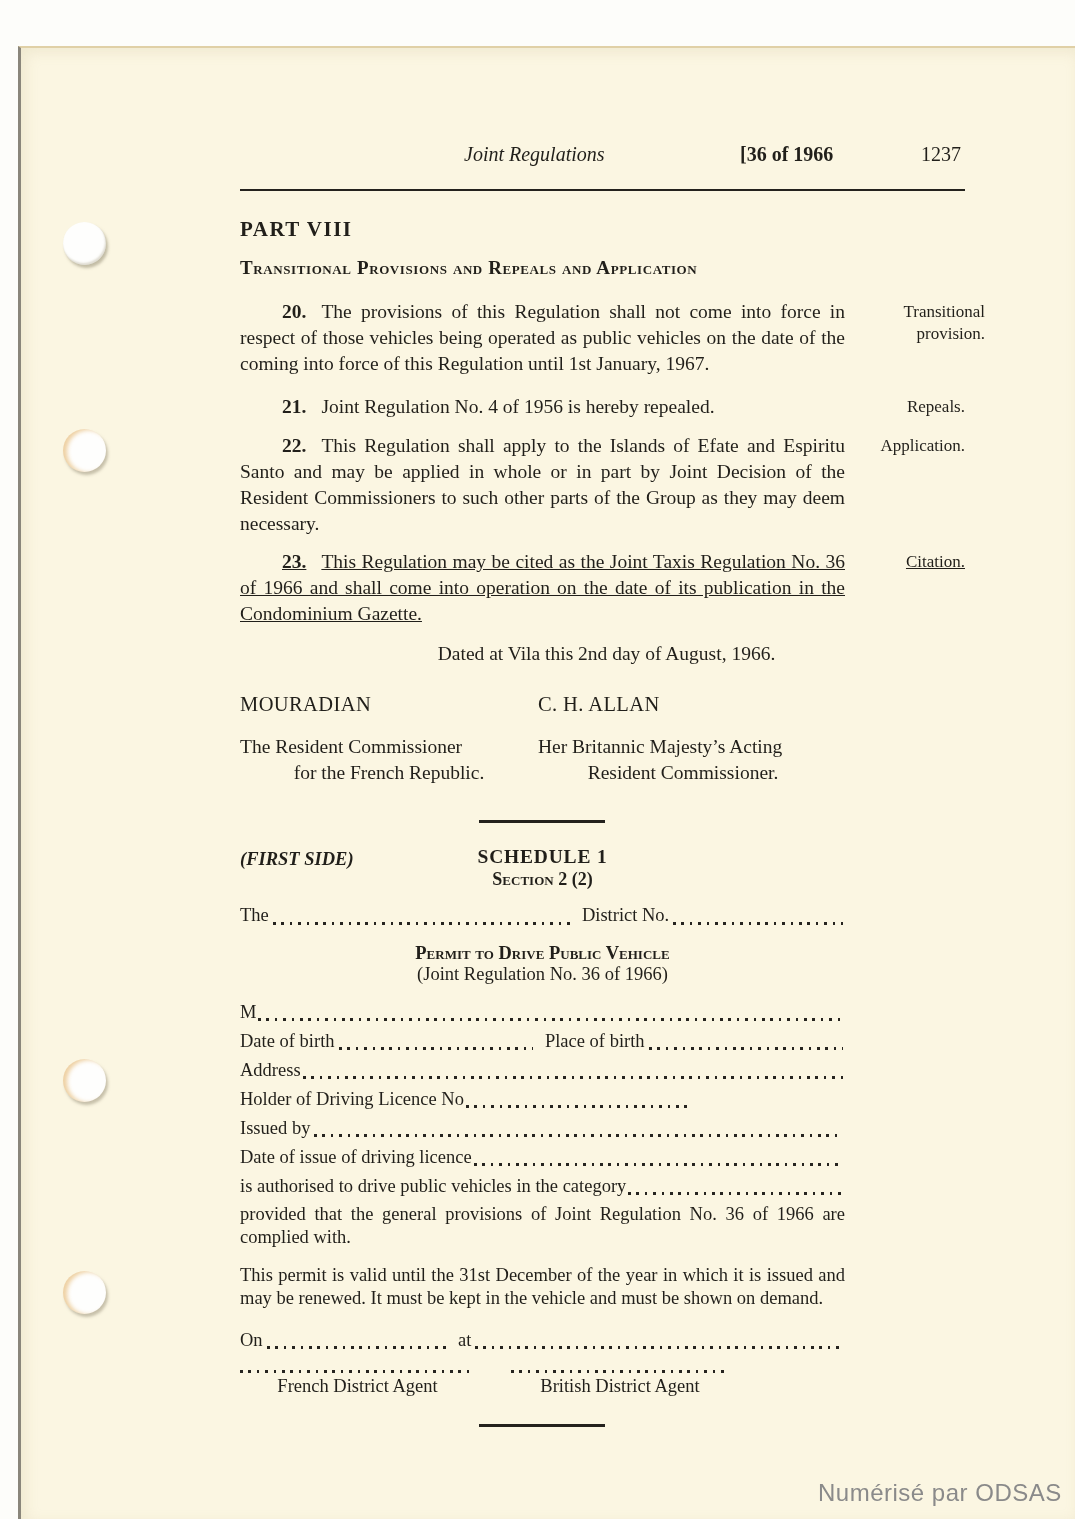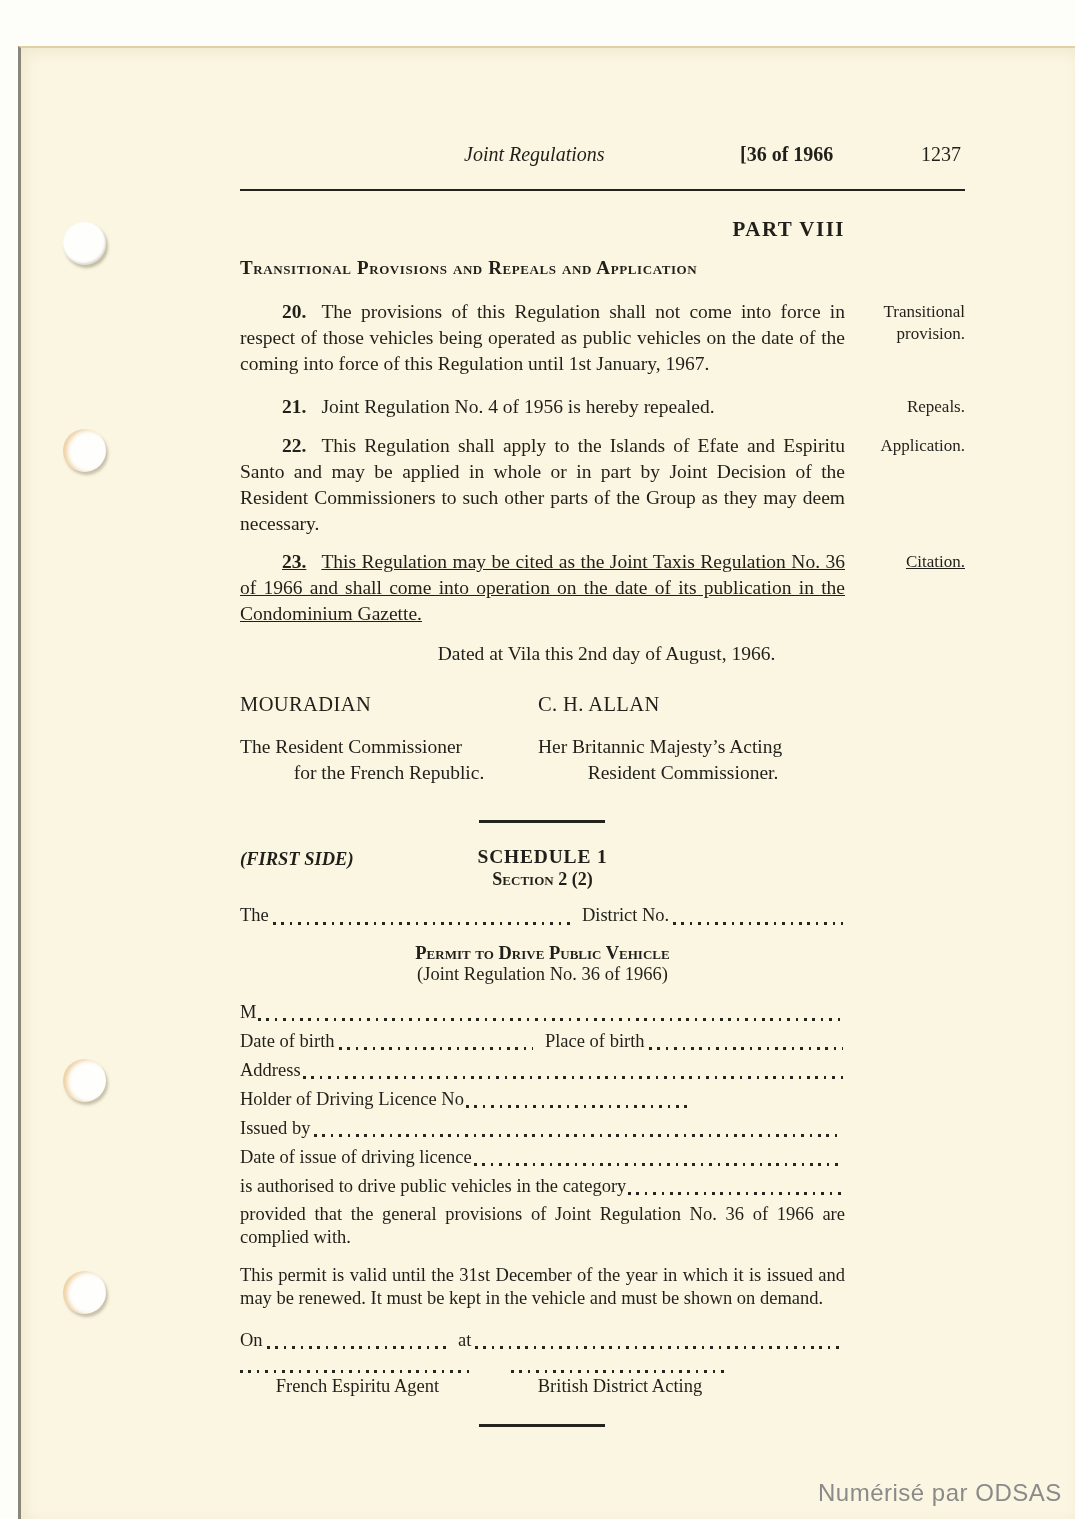--- a/index.html
+++ b/index.html
@@ -38,21 +38,21 @@
   .content { position:absolute; left:240px; top:143px; width:725px; }
 
   
   .doc-header { position:relative; height:27px; font-size:20px; }
   .journal  { position:absolute; left:224px; top:0; font-style:italic; }
   .citation { position:absolute; left:500px; top:0; font-weight:bold; }
   .pagenum  { position:absolute; left:681px; top:0; }
   .header-rule { border:none; border-top:2.5px solid #24221d; margin:19px 0 0 0; width:725px; }
 
   .part-title {
-    width:605px; text-align:right; font-size:21px; font-weight:bold;
+    width:605px; text-align:left; font-size:21px; font-weight:bold;
     letter-spacing:1.5px; margin-top:26px;
   }
   .part-subtitle {
     width:605px; font-variant:small-caps; font-weight:bold;
     font-size:19px; letter-spacing:0.6px; margin-top:15px;
   }
 
   
   .section { display:grid; grid-template-columns:605px 120px; margin-top:17px; }
   .body-para {
@@ -143,21 +143,21 @@
     <div class="doc-header">
       <span class="journal">Joint Regulations</span>
       <span class="citation">[36 of 1966</span>
       <span class="pagenum">1237</span>
     </div>
     <hr class="header-rule">
 
     <div class="part-title">PART VIII</div>
     <div class="part-subtitle">Transitional Provisions and Repeals and Application</div>
 
-    <div class="section" style="margin-top:20px;">
+    <div class="section" style="margin-top:20px;gap:20px;">
       <p class="body-para"><span class="pnum">20.</span><span>The provisions of this Regulation shall not come into force in respect of those vehicles being operated as public vehicles on the date of the coming into force of this Regulation until 1st January, 1967.</span></p>
       <div class="margin-note">Transitional provision.</div>
     </div>
 
     <div class="section">
       <p class="body-para"><span class="pnum">21.</span><span>Joint Regulation No. 4 of 1956 is hereby repealed.</span></p>
       <div class="margin-note">Repeals.</div>
     </div>
 
     <div class="section" style="margin-top:13px;">
@@ -247,25 +247,25 @@
       <div class="form-line on-line">
         <span class="lbl">On</span>
         <span class="dots w100 mid"></span>
         <span class="lbl">at</span>
         <span class="dots w205"></span>
       </div>
 
       <div class="agent-row">
         <div class="agent a1">
           <div class="dotline"></div>
-          <div class="agent-label">French Espiritu Agent</div>
+          <div class="agent-label">French District Agent</div>
         </div>
         <div class="agent a2">
           <div class="dotline"></div>
-          <div class="agent-label">British District Acting</div>
+          <div class="agent-label">British District Agent</div>
         </div>
       </div>
 
       <hr class="rule-short bottom">
     </div>
   </div>
 
   <div class="watermark">Numérisé par ODSAS</div>
 </div>
 

